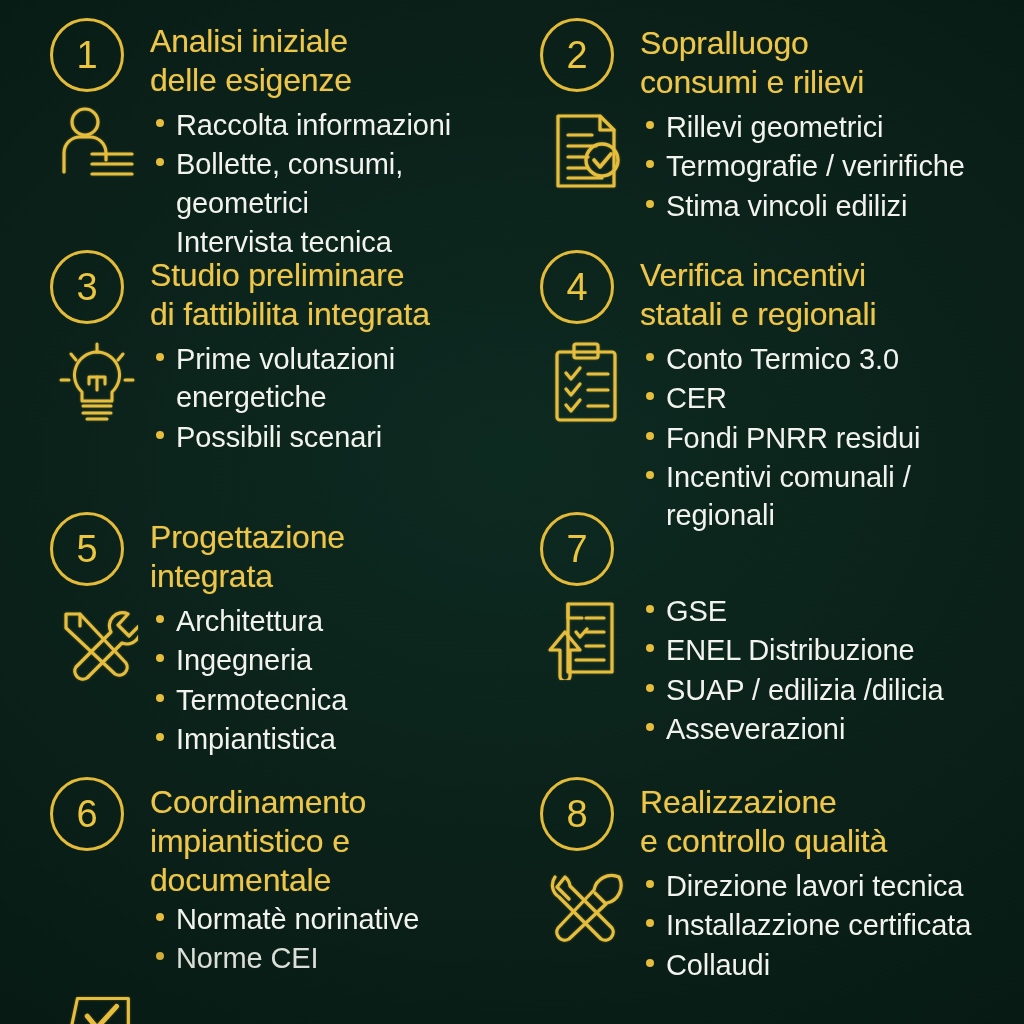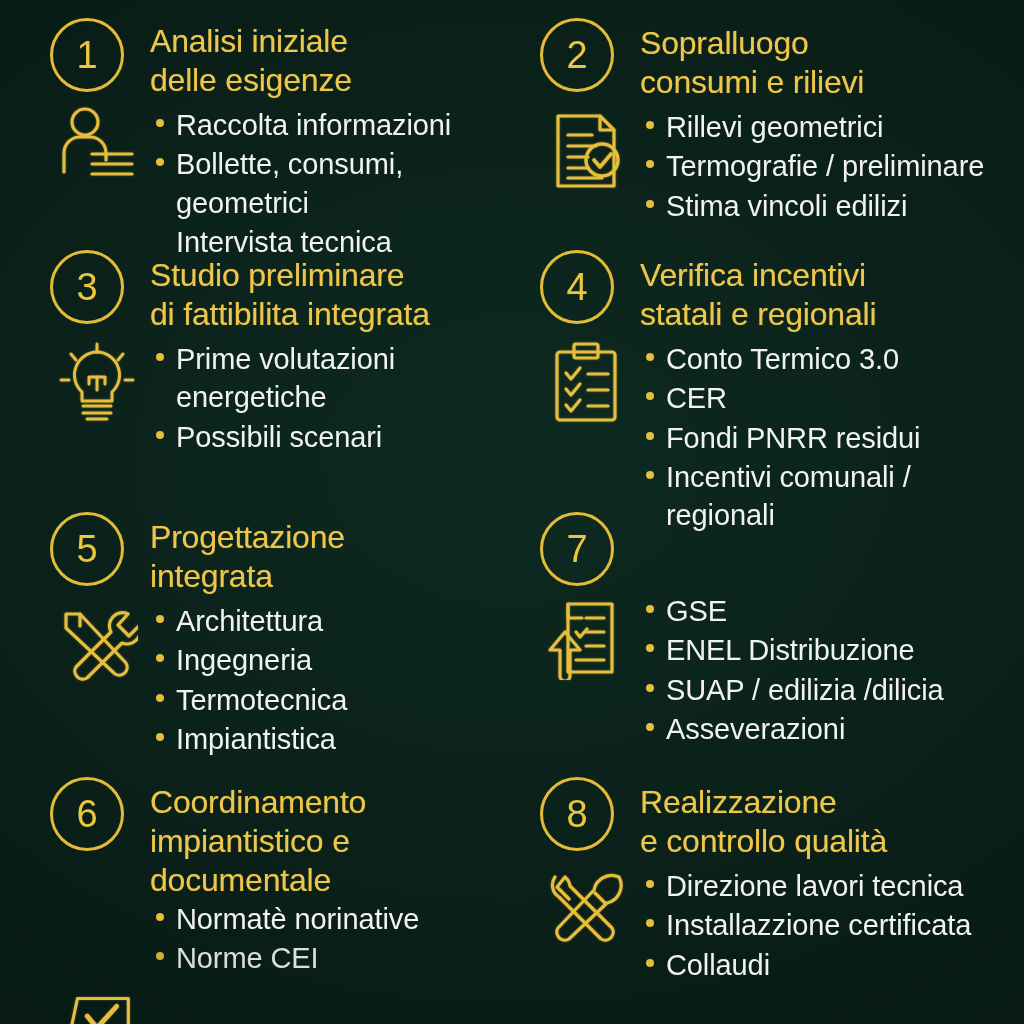--- a/index.html
+++ b/index.html
@@ -167,21 +167,21 @@
           <line x1="24" y1="38" x2="52" y2="38"></line>
           <line x1="24" y1="49" x2="44" y2="49"></line>
           <line x1="24" y1="60" x2="44" y2="60"></line>
           <line x1="24" y1="70" x2="58" y2="70"></line>
           <circle cx="58" cy="52" r="16" stroke-width="3.4"></circle>
           <path d="M50 52 l6 7 l11 -13" stroke-width="3.6"></path>
         </svg>
       </div>
       <ul class="bullets">
         <li class="marked">Rillevi geometrici</li>
-        <li class="marked">Termografie / preliminare</li>
+        <li class="marked">Termografie / veririfiche</li>
         <li class="marked">Stima vincoli edilizi</li>
       </ul>
     </div>
 
     <div class="step s3">
       <div class="badge">
         <span>3</span>
       </div>
       <div class="title">Studio preliminare
 di fattibilita integrata</div>

